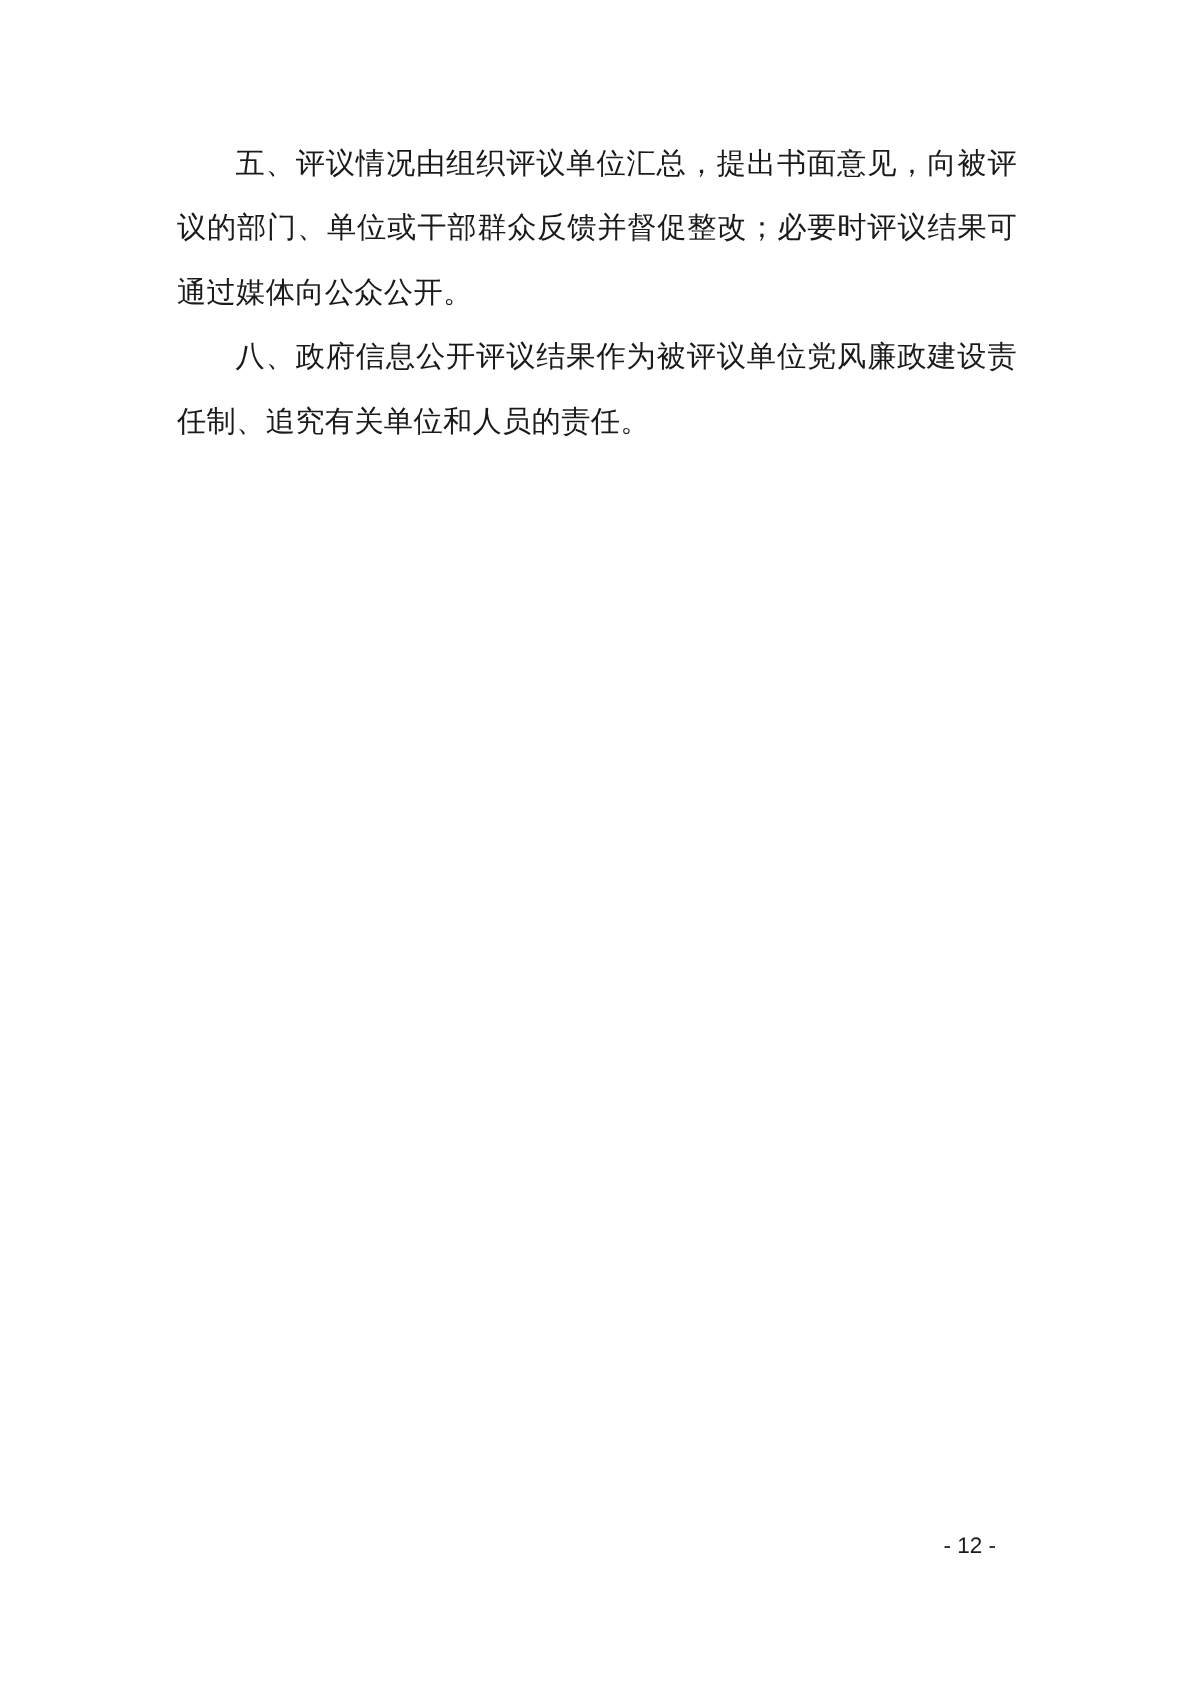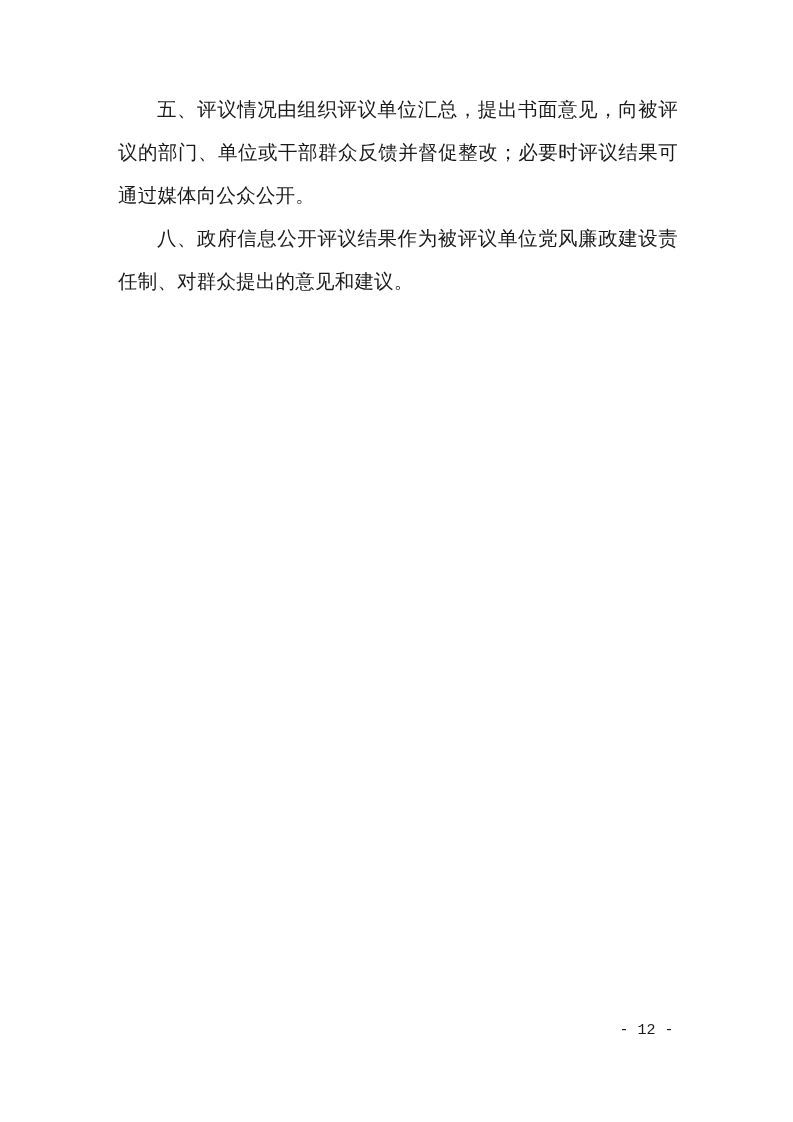--- a/index.html
+++ b/index.html
@@ -38,29 +38,29 @@
   }
   .para + .para {
     margin-top: 0px;
   }
   .page-number {
     position: absolute;
     left: 0;
     top: 1022px;
     width: 793px;
     text-align: center;
-    font-family: Liberation Mono, monospace;
+    font-family: Liberation Sans, sans-serif;
     font-size: 15px;
     color: #1a1a1a;
     padding-left: 500px;
     box-sizing: border-box;
   }
 </style>
 </head>
 <body>
 
 <div class="page">
   <div class="content">
     <p class="para">五、评议情况由组织评议单位汇总，提出书面意见，向被评议的部门、单位或干部群众反馈并督促整改；必要时评议结果可通过媒体向公众公开。</p>
-    <p class="para">八、政府信息公开评议结果作为被评议单位党风廉政建设责任制、对群众提出的意见和建议。</p>
+    <p class="para">八、政府信息公开评议结果作为被评议单位党风廉政建设责任制、追究有关单位和人员的责任。</p>
   </div>
   <div class="page-number">- 12 -</div>
 </div>
 
 </body></html>

